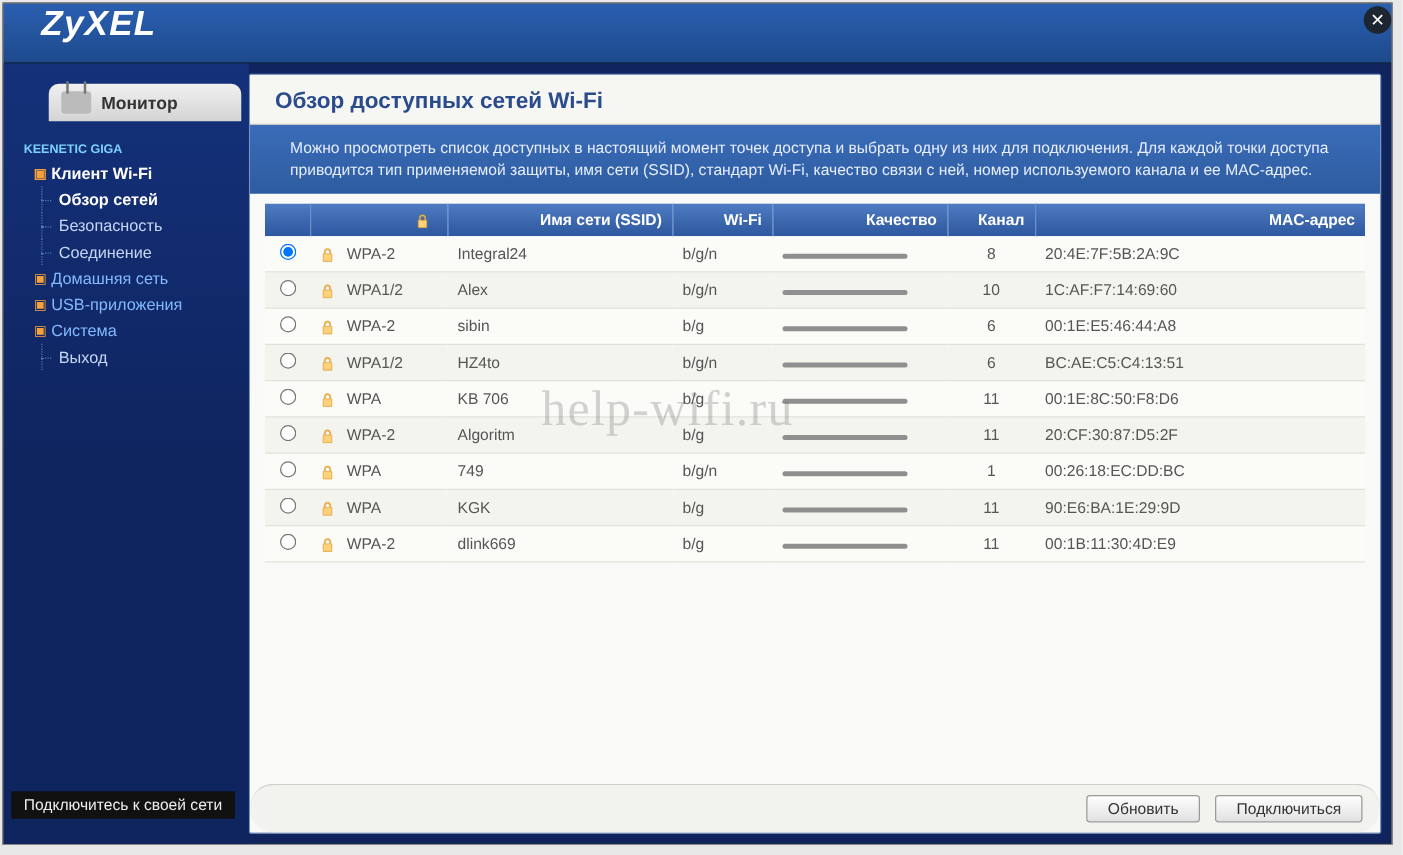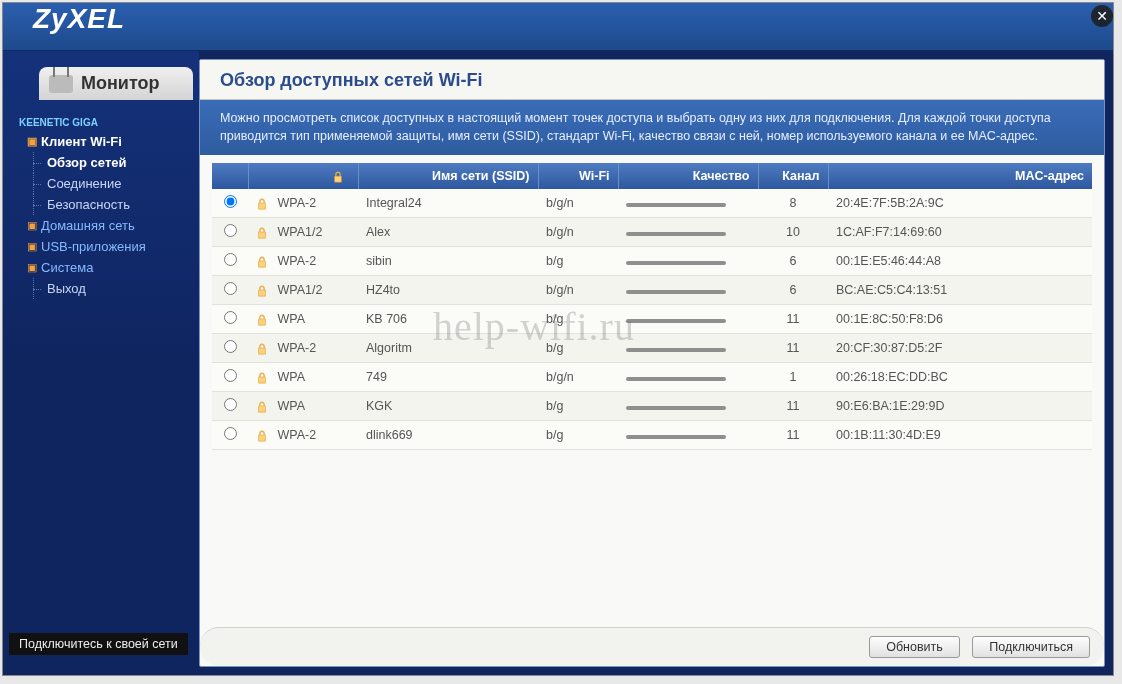--- a/index.html
+++ b/index.html
@@ -51,21 +51,21 @@
     }
     .monitor-tab {
       background: linear-gradient(to bottom, #f0f0f0, #d4d4d4);
       border-radius: 8px 8px 0 0;
       margin: 6px 6px 10px 36px;
       padding: 6px 10px;
       display: flex;
       align-items: center;
       color: #333;
       font-weight: bold;
-      font-size: 18px;
+      font-size: 14px;
     }
     .monitor-tab .router-icon {
       width: 24px; height: 18px;
       margin-right: 8px;
       background: #bbb;
       border-radius: 3px;
       position: relative;
       display: inline-block;
     }
     .monitor-tab .router-icon::before,
@@ -137,21 +137,21 @@
       padding: 10px 20px 8px 20px;
       color: #2a4b8c;
       font-size: 18px;
       font-weight: bold;
       border-bottom: 1px solid #c6c6c0;
     }
     .content-description {
       background: linear-gradient(to bottom, #3a6cb8, #2e5ca0);
       color: #e6eeff;
       font-size: 12.5px;
-      padding: 10px 20px;
+      padding: 10px 32px;
       line-height: 1.4;
     }
     .table-wrap {
       padding: 8px 12px;
       flex: 1;
       overflow: auto;
     }
     table.wifi {
       width: 100%;
       border-collapse: collapse;
@@ -263,22 +263,22 @@
         <span>Монитор</span>
       </div>
       <div class="nav-tree">
         <div class="nav-root">KEENETIC GIGA</div>
 
         <div class="nav-group active">
           <span class="nav-bullet">▣</span>
           <span>Клиент Wi-Fi</span>
         </div>
         <div class="nav-item active">Обзор сетей</div>
+        <div class="nav-item">Безопасность</div>
         <div class="nav-item">Соединение</div>
-        <div class="nav-item">Безопасность</div>
 
         <div class="nav-group">
           <span class="nav-bullet">▣</span>
           <span>Домашняя сеть</span>
         </div>
         <div class="nav-group">
           <span class="nav-bullet">▣</span>
           <span>USB-приложения</span>
         </div>
         <div class="nav-group">

